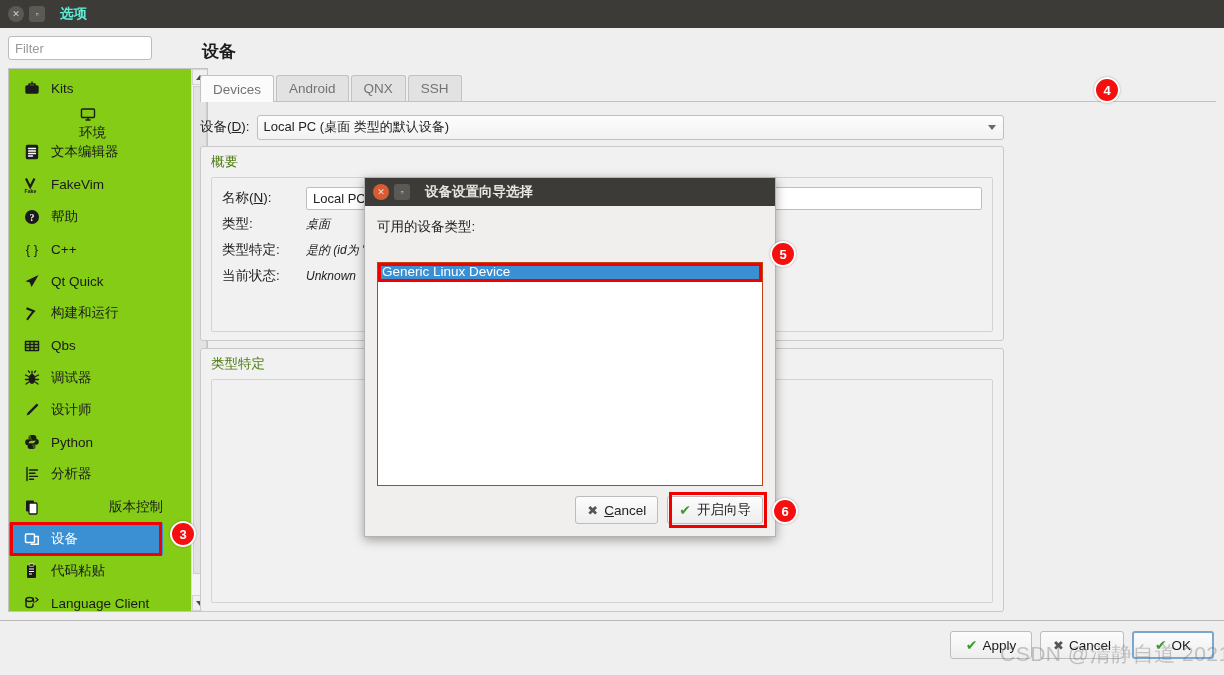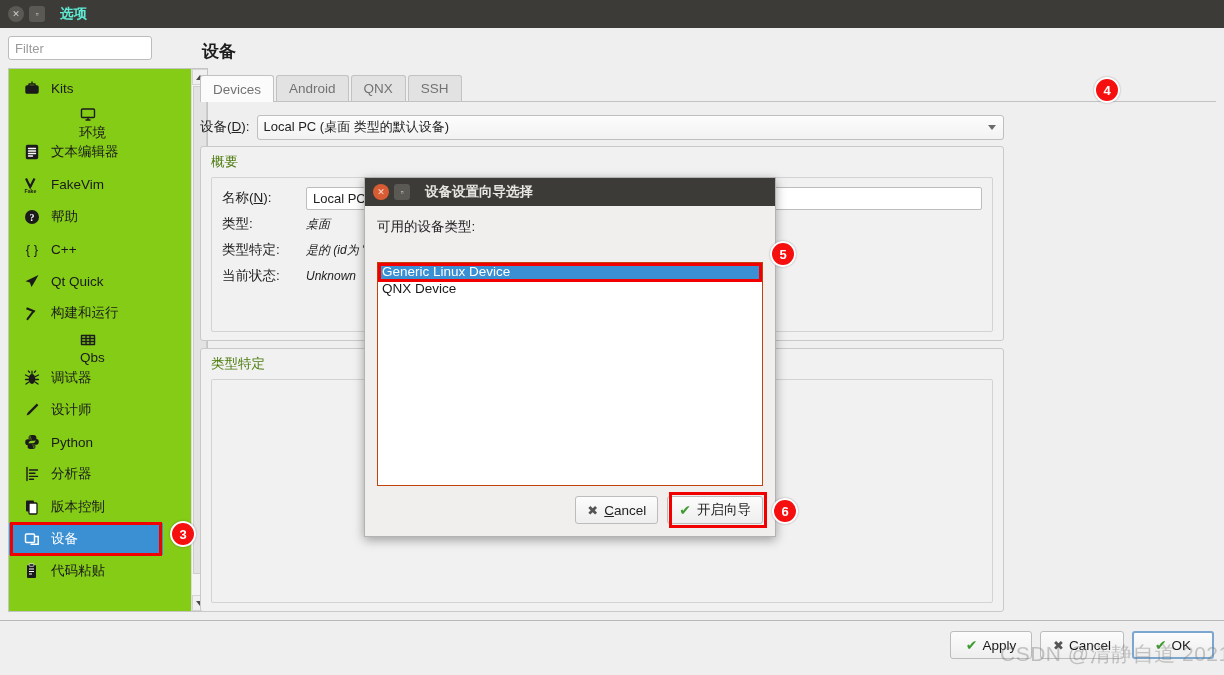--- a/index.html
+++ b/index.html
@@ -555,21 +555,21 @@
             </div>
             <div class="cat-item" style="margin-top: 0px;">
               <span class="ico">
                 <svg width="18" height="18" viewBox="0 0 18 18">
                   <path d="M4 3.2l8.5 3.6-1.3 1.6L3 5.2z" fill="#1b1b1b"></path>
                   <path d="M10.2 7.6L4.5 15.2" stroke="#1b1b1b" stroke-width="2" stroke-linecap="round"></path>
                 </svg>
               </span>
               <span>构建和运行</span>
             </div>
-            <div class="cat-item" style="margin-top: 0px; flex-direction: column;">
+            <div class="cat-item" style="margin-top: 0px;">
               <span class="ico">
                 <svg width="18" height="18" viewBox="0 0 18 18" fill="none" stroke="#1b1b1b" stroke-width="1.4" stroke-linecap="round" stroke-linejoin="round">
                   <rect x="2.5" y="4.5" width="13" height="9"></rect>
                   <path d="M2.5 7.5h13M2.5 10.5h13M7 4.5v9M11 4.5v9"></path>
                 </svg>
               </span>
               <span>Qbs</span>
             </div>
             <div class="cat-item" style="margin-top: 0px;">
               <span class="ico">
@@ -599,21 +599,21 @@
             </div>
             <div class="cat-item" style="margin-top: 0px;">
               <span class="ico">
                 <svg width="18" height="18" viewBox="0 0 18 18" fill="none" stroke="#1b1b1b" stroke-width="1.4" stroke-linecap="round" stroke-linejoin="round">
                   <path d="M4 2.5v13"></path>
                   <path d="M6.5 5h8M6.5 8.2h5.5M6.5 11.4h8M6.5 14.2h4"></path>
                 </svg>
               </span>
               <span>分析器</span>
             </div>
-            <div class="cat-item" style="margin-top: 0px;">
+            <div class="cat-item" style="margin-top: 0px; justify-content: space-between;">
               <span class="ico">
                 <svg width="18" height="18" viewBox="0 0 18 18">
                   <rect x="3" y="2.5" width="8" height="11" rx="1" fill="#1b1b1b"></rect>
                   <rect x="6" y="5" width="8" height="11" rx="1" fill="#fff" stroke="#1b1b1b" stroke-width="1.3"></rect>
                 </svg>
               </span>
               <span>版本控制</span>
             </div>
             <div class="cat-item selected" style="margin-top: 0px;">
               <span class="ico">
@@ -626,20 +626,30 @@
             </div>
             <div class="cat-item" style="margin-top: 0px;">
               <span class="ico">
                 <svg width="18" height="18" viewBox="0 0 18 18">
                   <rect x="4" y="3" width="9" height="13" rx="1" fill="#1b1b1b"></rect>
                   <rect x="6.2" y="1.7" width="4.6" height="2.6" rx="0.6" fill="#1b1b1b" stroke="#fff" stroke-width="0.7"></rect>
                   <path d="M6 7h5M6 9.5h5M6 12h3" stroke="#fff" stroke-width="1"></path>
                 </svg>
               </span>
               <span>代码粘贴</span>
+            </div>
+            <div class="cat-item" style="margin-top: 0px;">
+              <span class="ico">
+                <svg width="18" height="18" viewBox="0 0 18 18" fill="none" stroke="#1b1b1b" stroke-width="1.4">
+                  <ellipse cx="6.5" cy="5.5" rx="3.5" ry="2"></ellipse>
+                  <path d="M3 5.5v6c0 1.1 1.6 2 3.5 2s3.5-.9 3.5-2v-2"></path>
+                  <path d="M12.5 3.5l2.5 2.2-2.5 2.2M11 9l-1-5.5" stroke-width="1.2"></path>
+                </svg>
+              </span>
+              <span>Language Client</span>
             </div>
           </div>
         <div class="cat-hl" id="cat-hl" style="top: 452.8px;"></div>
 
         <div class="vscroll">
           <div class="arrow up">
               <div class="tri up"></div>
             </div>
           <div class="thumb" style="top:17px;height:488px;"></div>
           <div class="arrow down">
@@ -720,21 +730,20 @@
     <div class="win-btn close">✕</div>
     <div class="win-btn sq">▫</div>
     <div class="mt-text">设备设置向导选择</div>
   </div>
   <div class="modal-body">
     <div class="modal-label">可用的设备类型:</div>
   </div>
   <div class="listbox">
     <div id="lb-items">
         <div class="lb-item sel">Generic Linux Device</div>
-        <div class="lb-item">QNX Device</div>
       </div>
     <div class="lb-hl"></div>
   </div>
   <div class="modal-btns" id="modal-btns">
       <div class="modal-btn">
         <span class="x-mark">✖</span>
         <span><span class="underlined">C</span>ancel</span>
       </div>
       <div class="modal-btn">
         <span class="ok-check">✔</span>

